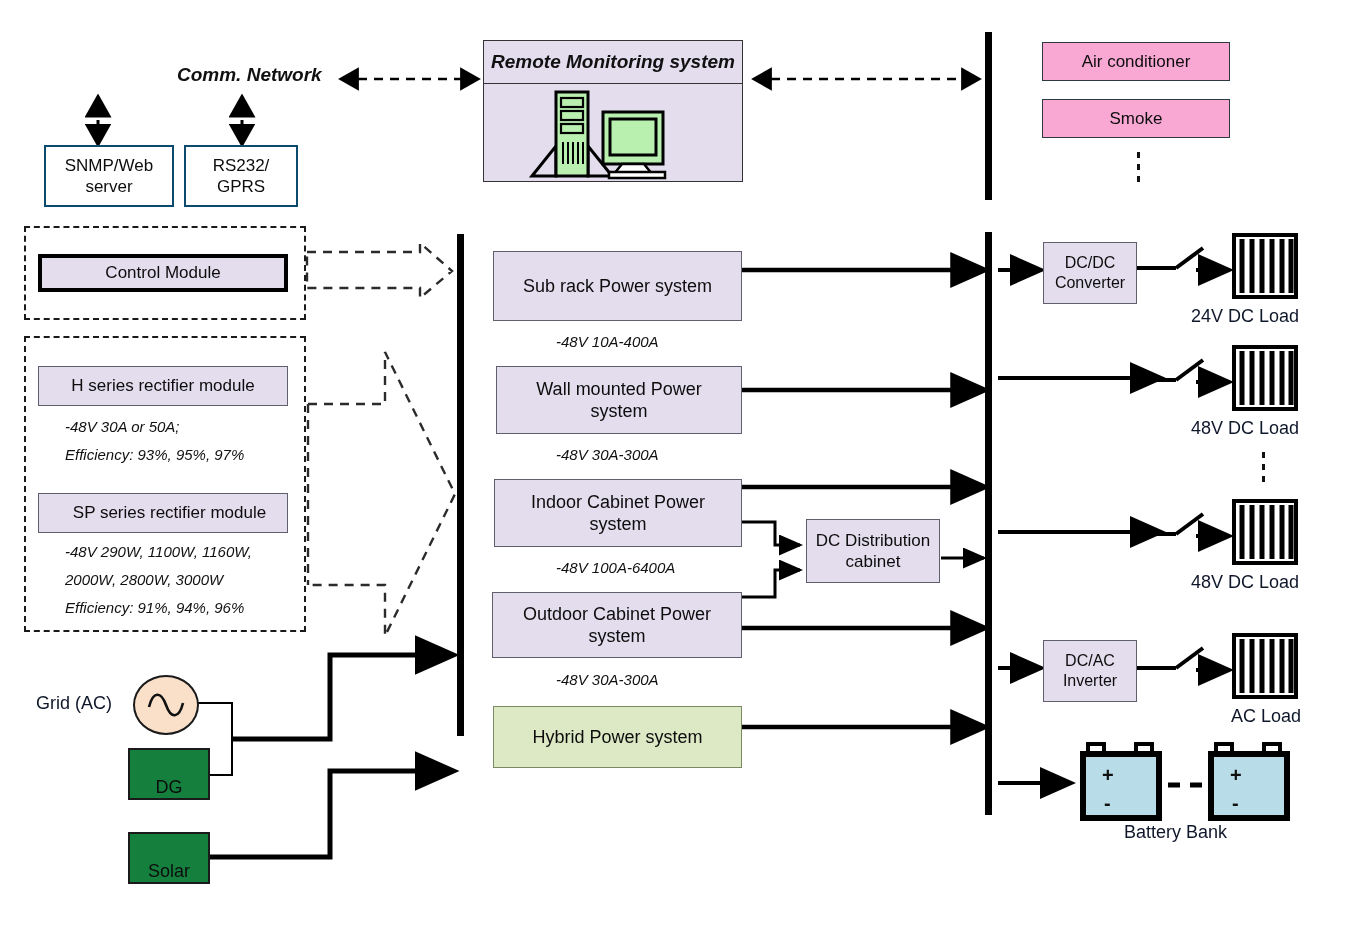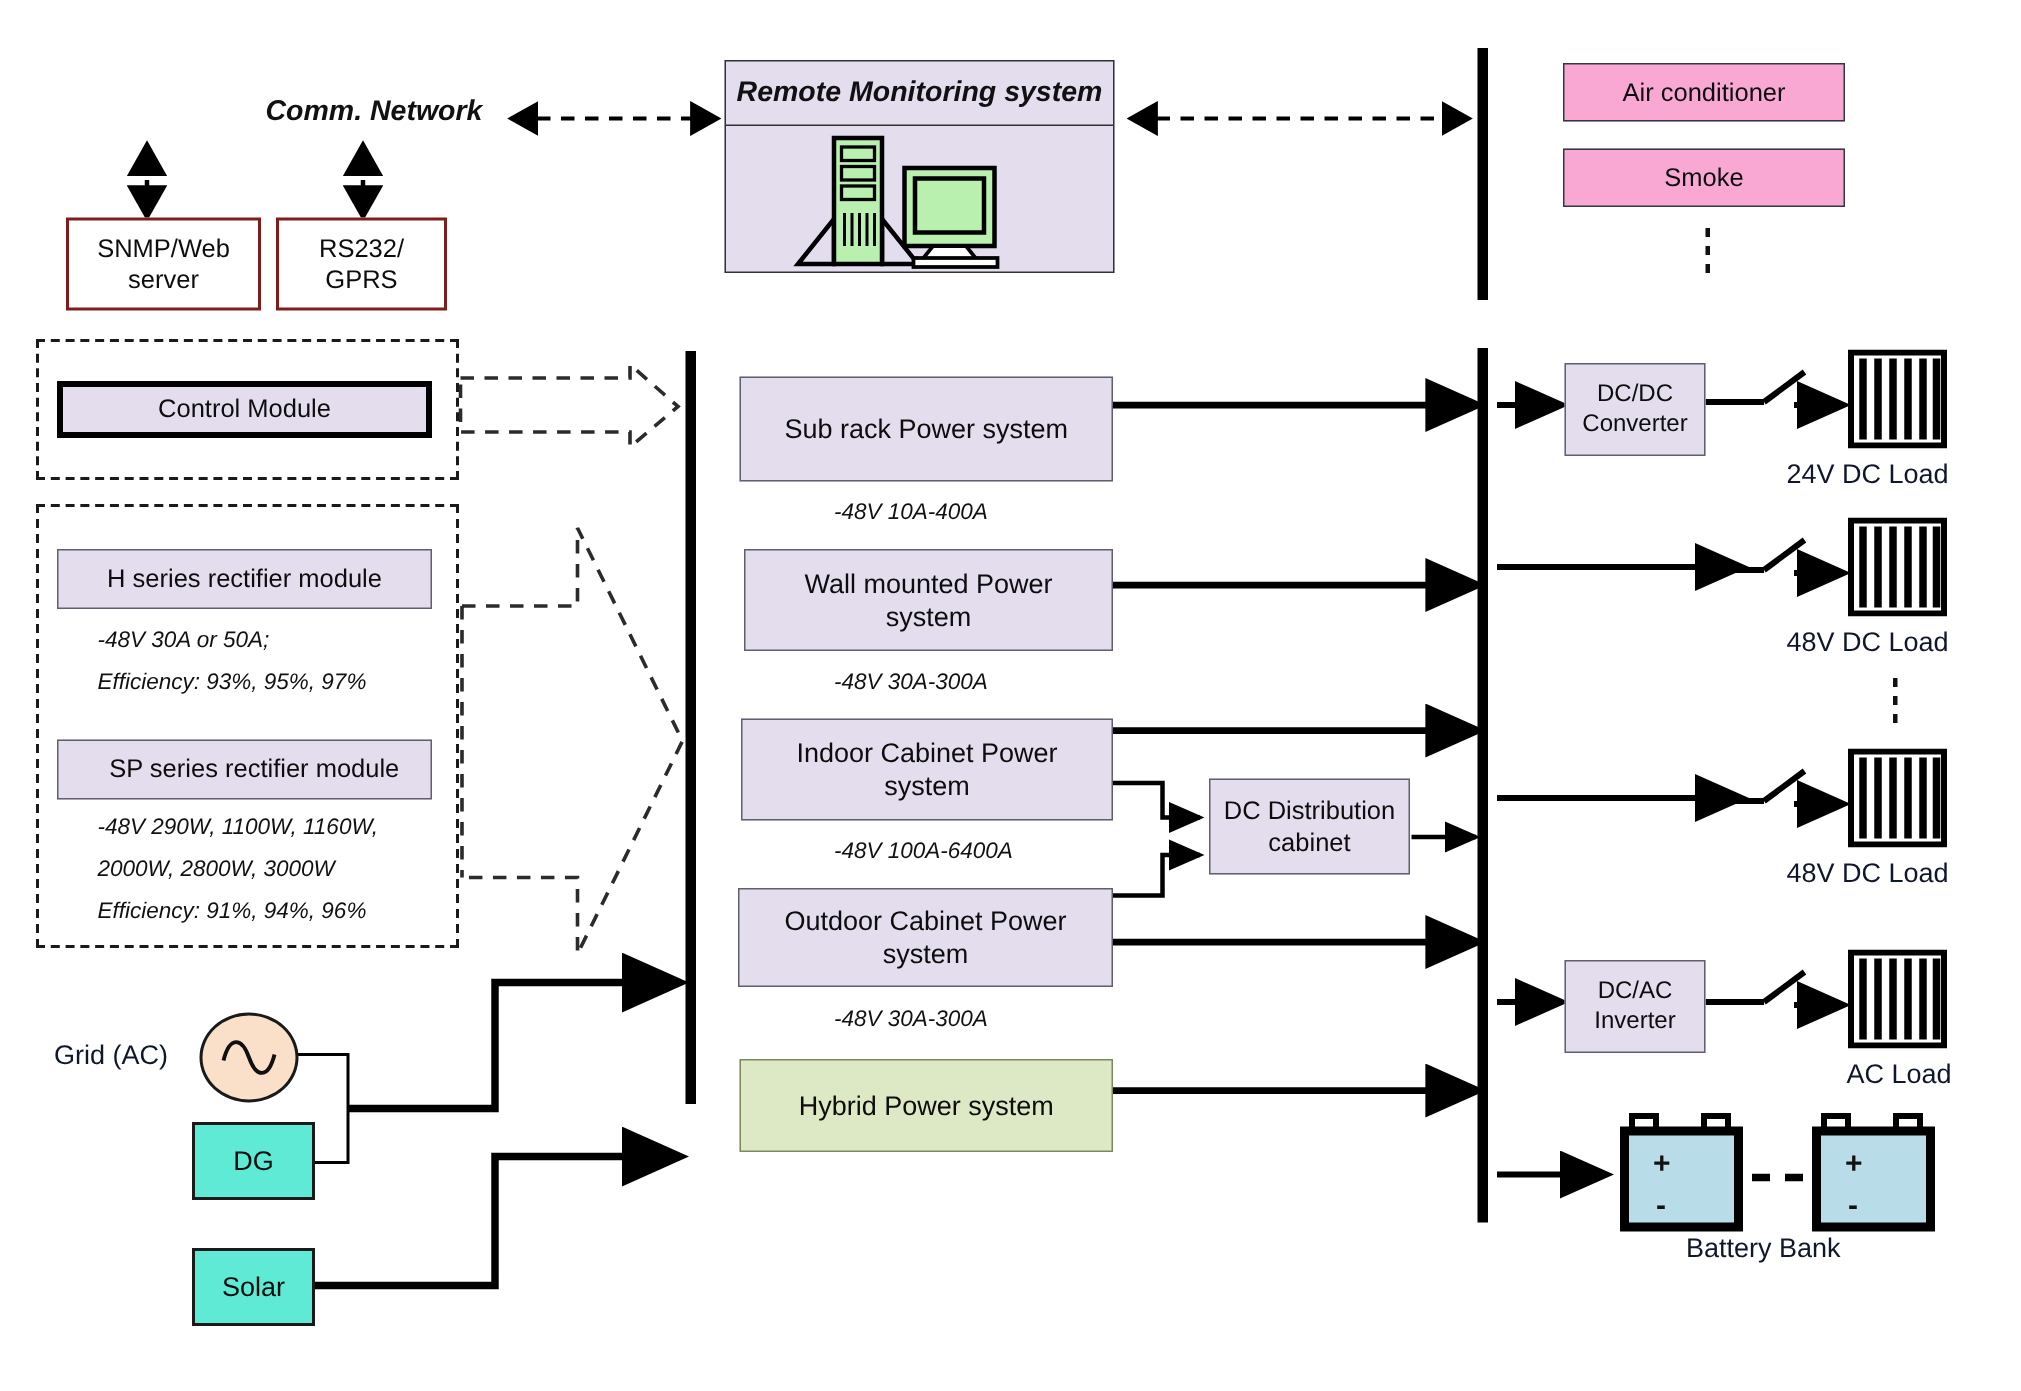--- a/index.html
+++ b/index.html
@@ -15,22 +15,22 @@
     box-sizing:border-box;
     display:flex;align-items:center;justify-content:center;
     text-align:center;
     color:#0d0d0d;
     line-height:1.25;
   }
   .lav{background:#e3ddee;border:1.5px solid #5f5f6d;}
   .lav-thick{background:#e3ddee;border:4px solid #000;}
   .green{background:#dde8c4;border:1.5px solid #7a8a62;}
   .blue{background:#f9a8d4;border:1.5px solid #2f3a40;}
-  .peach{background:#5eead4;border:2.5px solid #1a1a1a;}
-  .plain{background:#ffffff;border:2px solid #7f1d1d;}
+  .peach{background:#15803d;border:2.5px solid #1a1a1a;align-items:flex-end;}
+  .plain{background:#ffffff;border:2px solid #0c4a6e;}
   .lbl{
     position:absolute;
     font-style:italic;
     font-weight:bold;
     color:#111;
     white-space:nowrap;
   }
   .txt{
     position:absolute;
     color:#0f172a;

